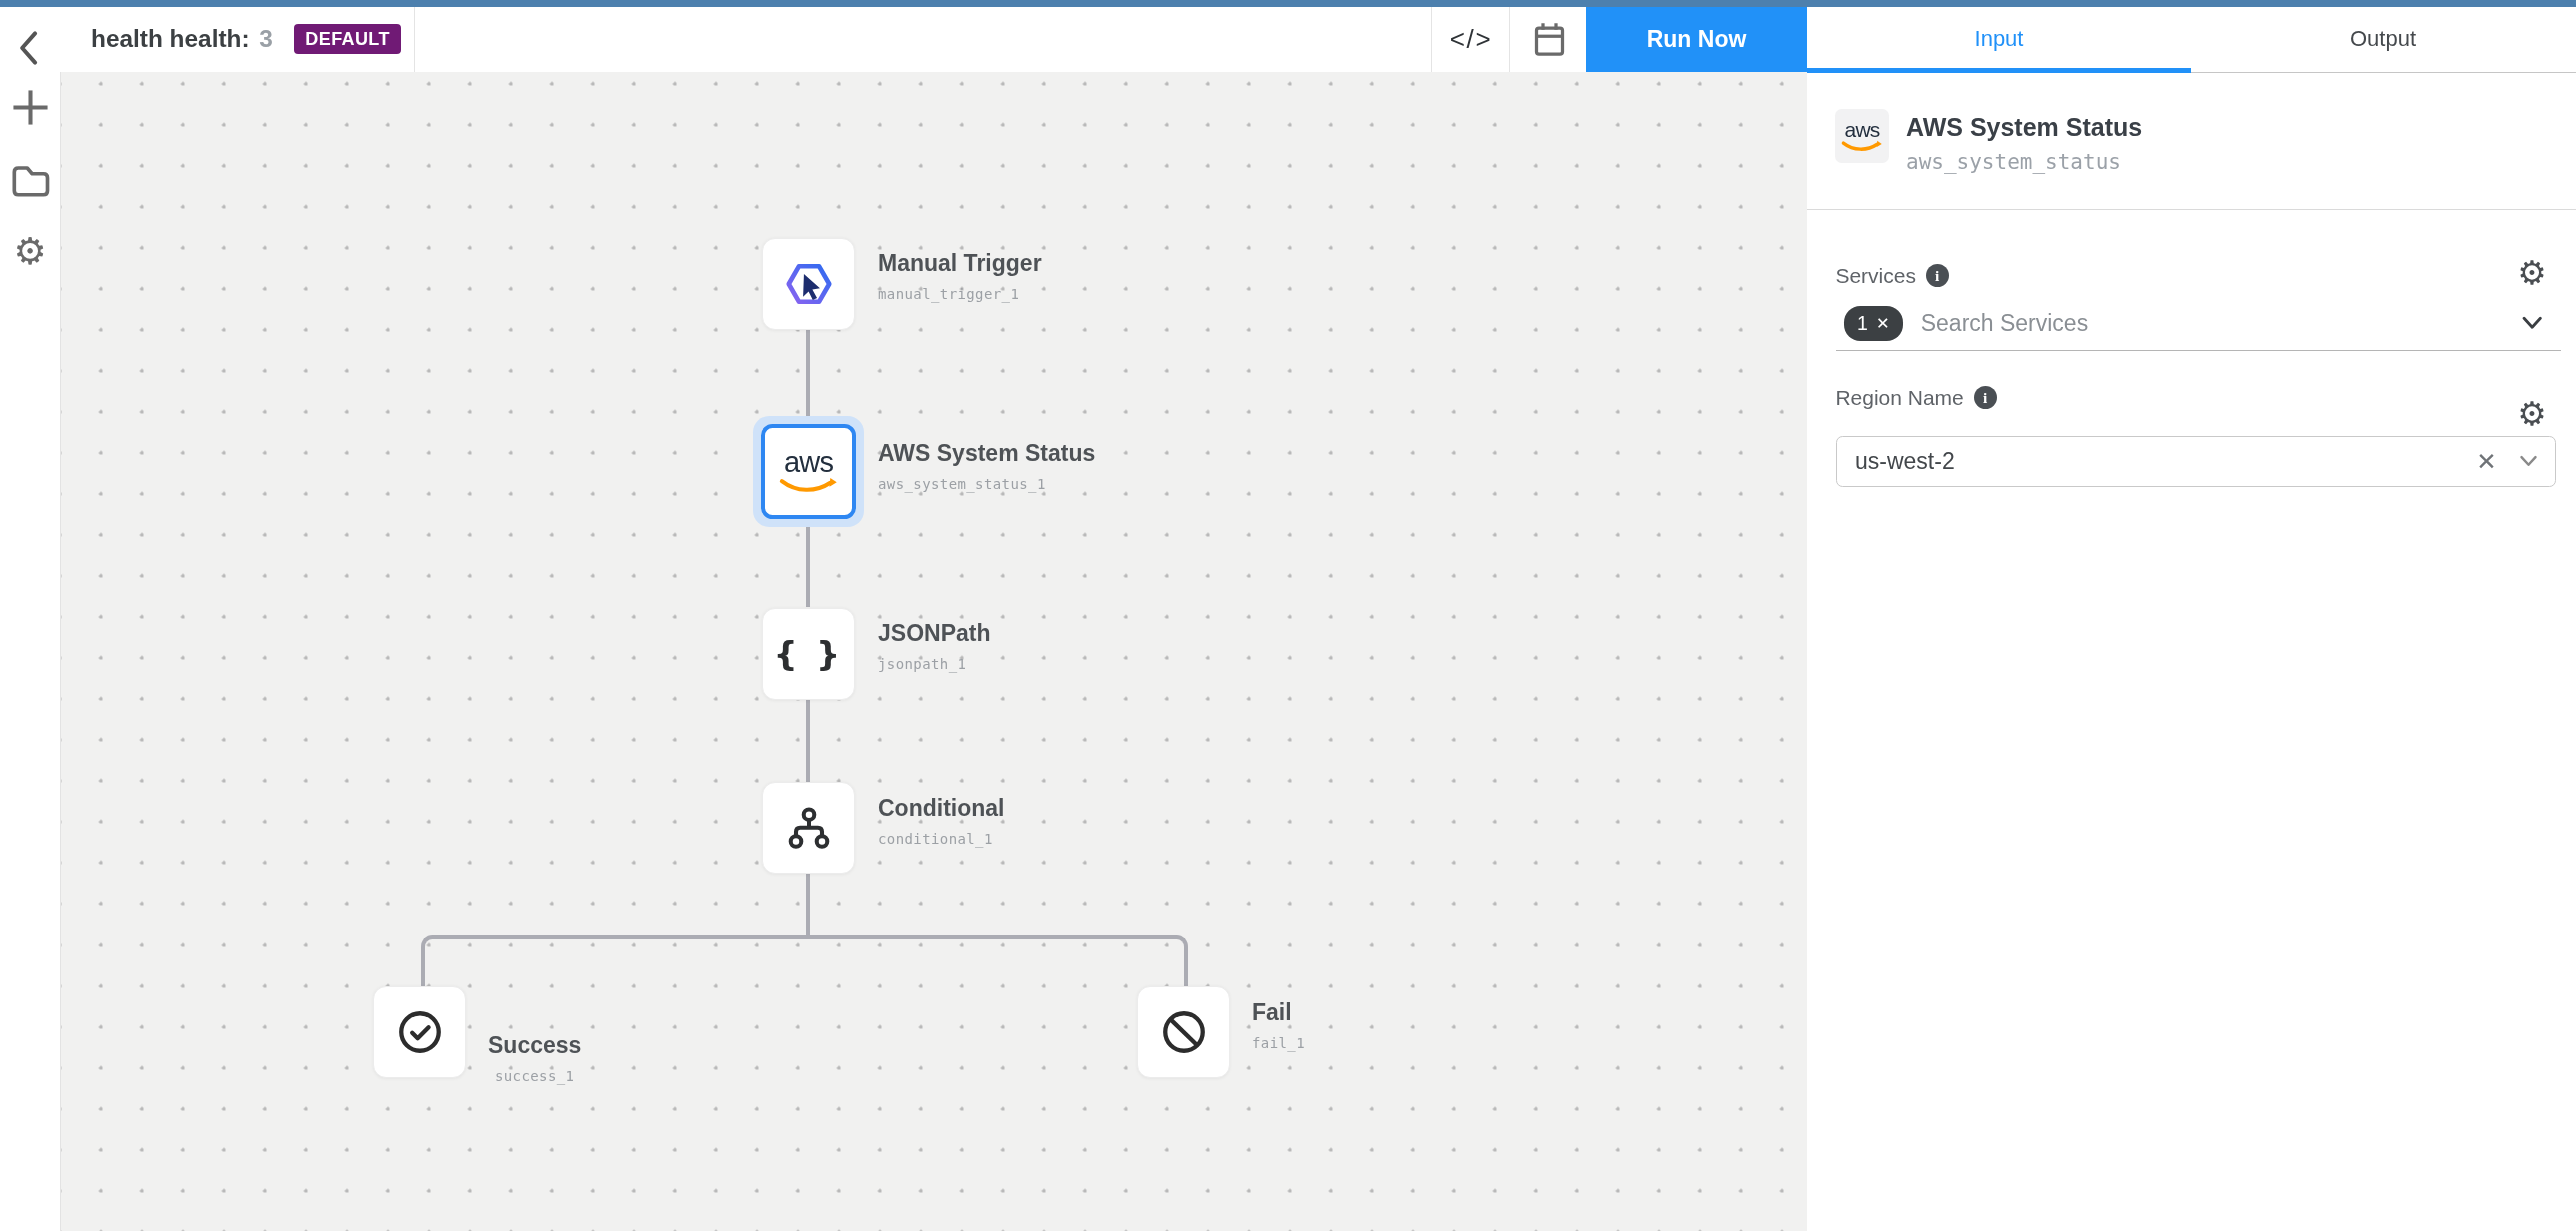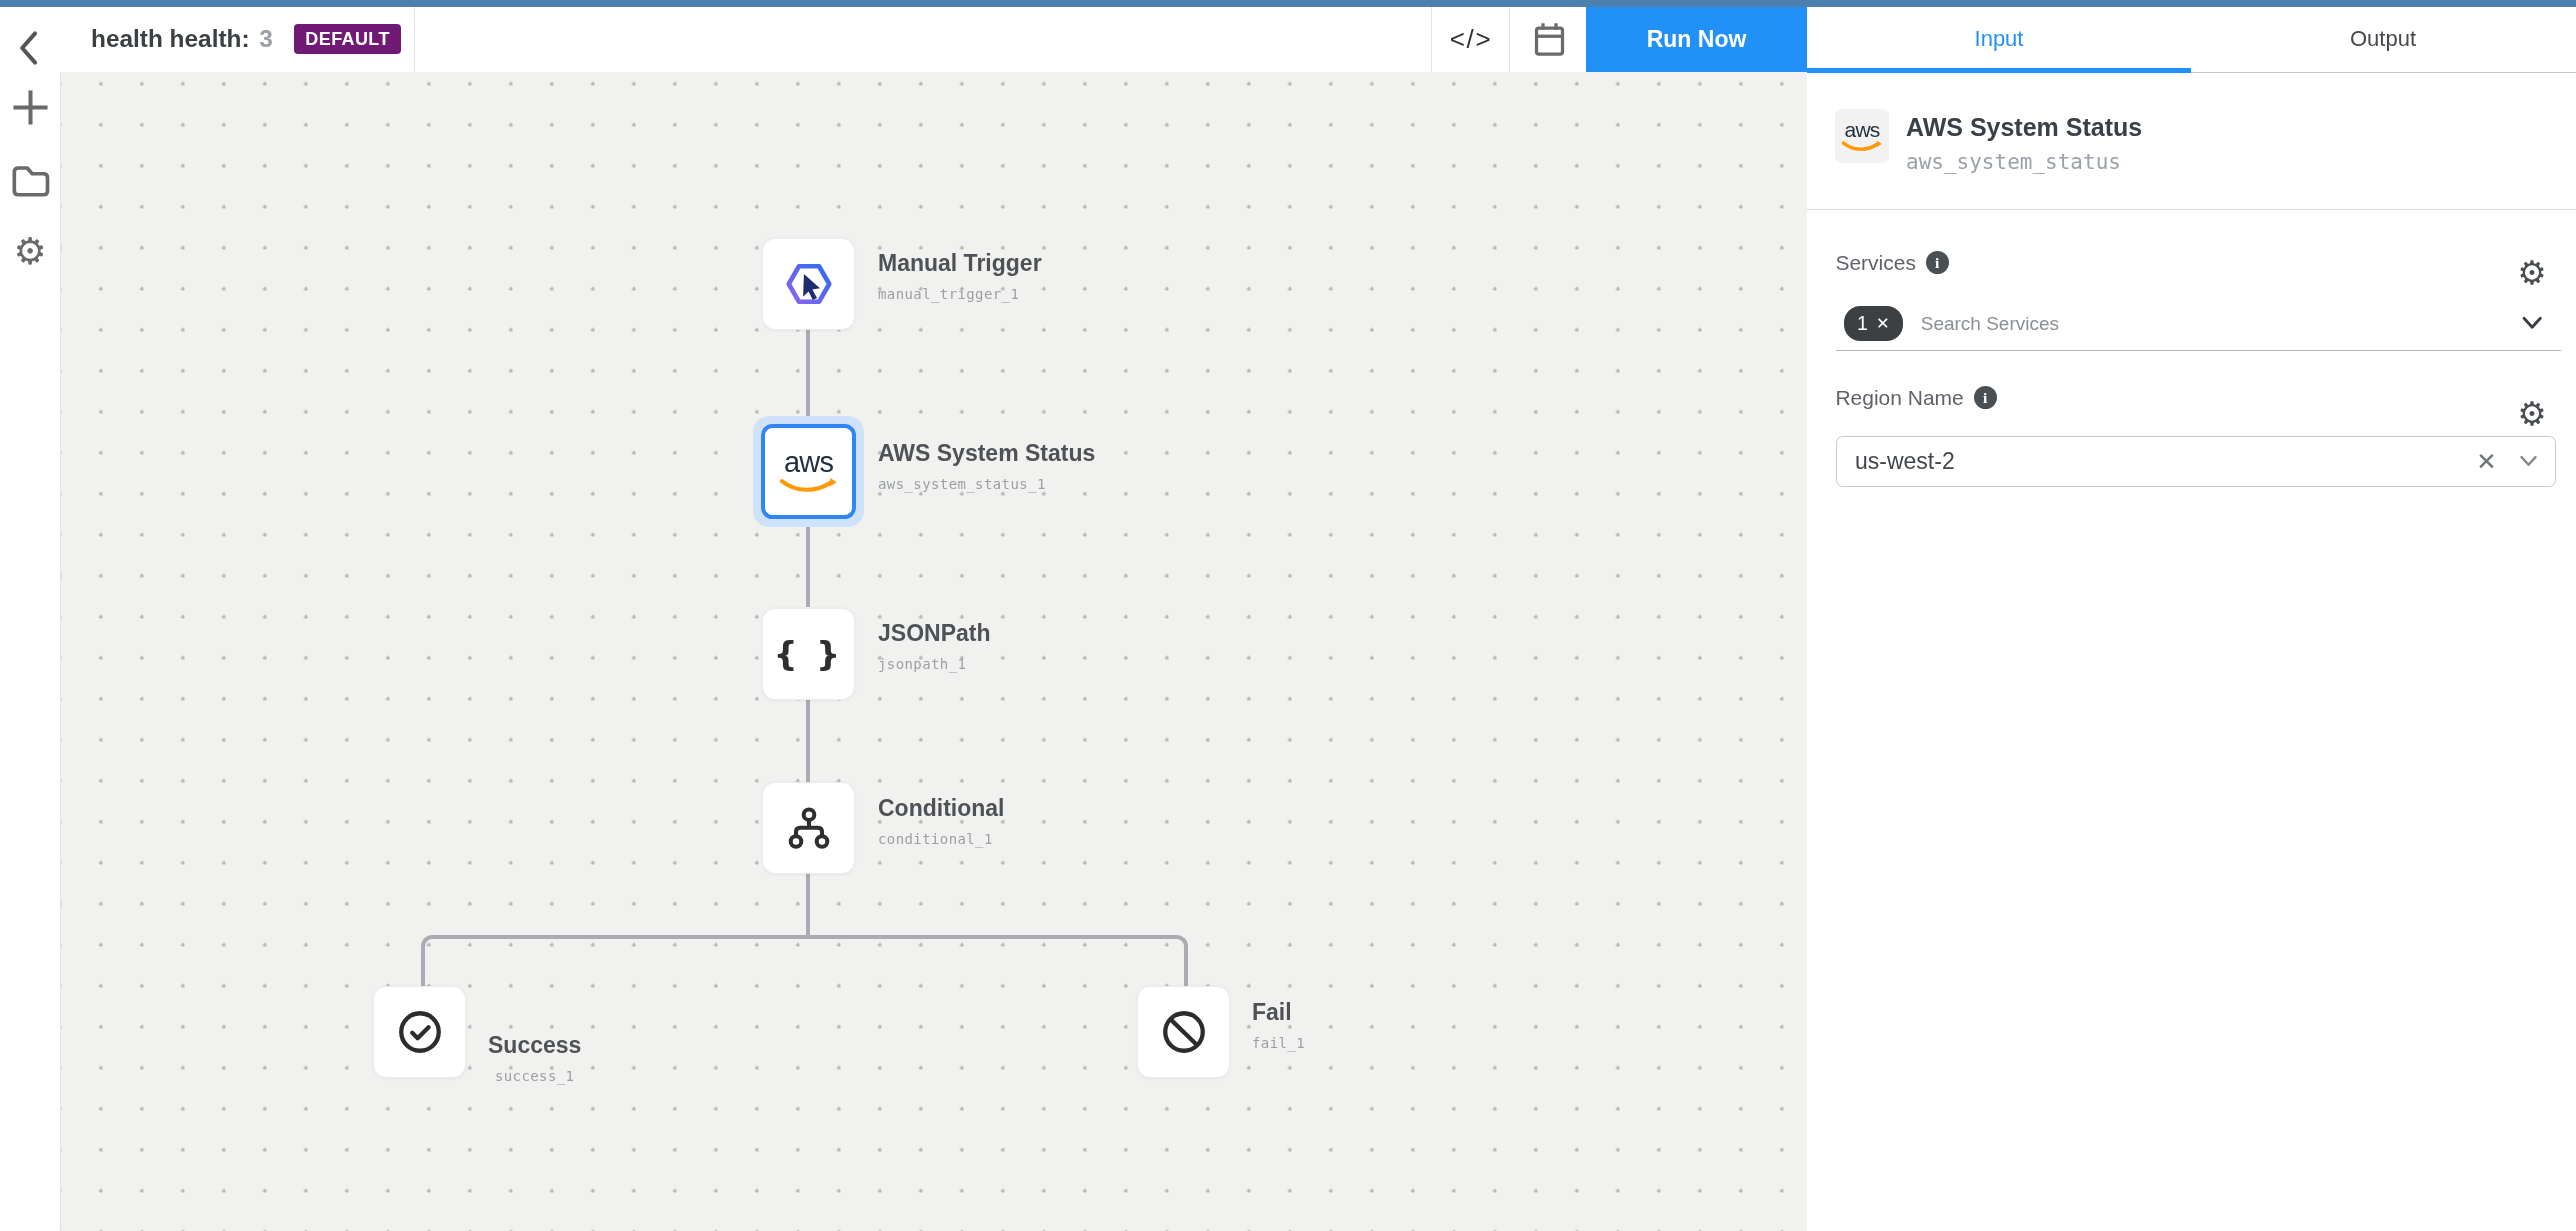--- a/index.html
+++ b/index.html
@@ -73,21 +73,21 @@
   .infoicon{width:23px;height:23px;border-radius:50%;background:#4a4f54;color:#ffffff;display:inline-flex;
             align-items:center;justify-content:center;font-size:15.4px;font-weight:bold;
             font-family:"Liberation Serif",serif;cursor:pointer;}
   .gearbtn{position:absolute;right:26px;width:36px;height:36px;display:flex;align-items:center;justify-content:center;
            font-size:32.5px;color:#4a4e52;cursor:pointer;font-family:"DejaVu Sans",sans-serif;line-height:1;}
   .selectrow{position:absolute;left:29px;top:291px;width:725px;height:52px;border-bottom:1.6px solid #b5b5b5;
              display:flex;align-items:center;cursor:pointer;}
   .chip{display:inline-flex;align-items:center;gap:8.1px;background:#3c4043;color:#ffffff;border-radius:16.3px;
         padding:5.7px 13px;font-size:19.5px;margin-left:8.1px;}
   .chip-x{font-size:16.3px;cursor:pointer;}
-  .selectplaceholder{font-size:19px;color:#8a8f94;margin-left:18px;flex:1;}
+  .selectplaceholder{font-size:23px;color:#8a8f94;margin-left:18px;flex:1;}
   .inputbox{position:absolute;left:29px;top:429px;width:720px;height:51px;border:1.6px solid #c9c9c9;border-radius:6.5px;
             display:flex;align-items:center;box-sizing:border-box;background:#ffffff;}
   .inputvalue{font-size:23px;color:#43474b;margin-left:18px;flex:1;}
   .clear-x{font-size:24.4px;color:#6f7377;margin-right:21px;cursor:pointer;font-family:"DejaVu Sans",sans-serif;}
   .panel-right-pad{margin-right:16.3px;}
 </style>
 </head>
 <body>
 
 <div class="topstrip"></div>
@@ -241,21 +241,21 @@
       <svg width="44" height="13" viewBox="0 0 78 22">
         <path d="M6 5 C 24 19, 48 19, 66 7" fill="none" stroke="#ff9900" stroke-width="6" stroke-linecap="round"></path>
         <polygon points="66,1 74,6.5 65,12" fill="#ff9900"></polygon>
       </svg>
     </div>
   </div>
   <div class="p-title">AWS System Status</div>
   <div class="p-sub">aws_system_status</div>
   <div class="p-divider"></div>
 
-  <div class="fieldlabelrow" style="top:244px;">
+  <div class="fieldlabelrow" style="top:257px;">
     <span class="fieldlabel">Services</span>
     <span class="infoicon">i</span>
   </div>
   <div class="gearbtn" style="top:249px;">
     <span>⚙</span>
   </div>
   <div class="selectrow">
     <span class="chip">
       <span>1</span>
       <span class="chip-x">✕</span>

